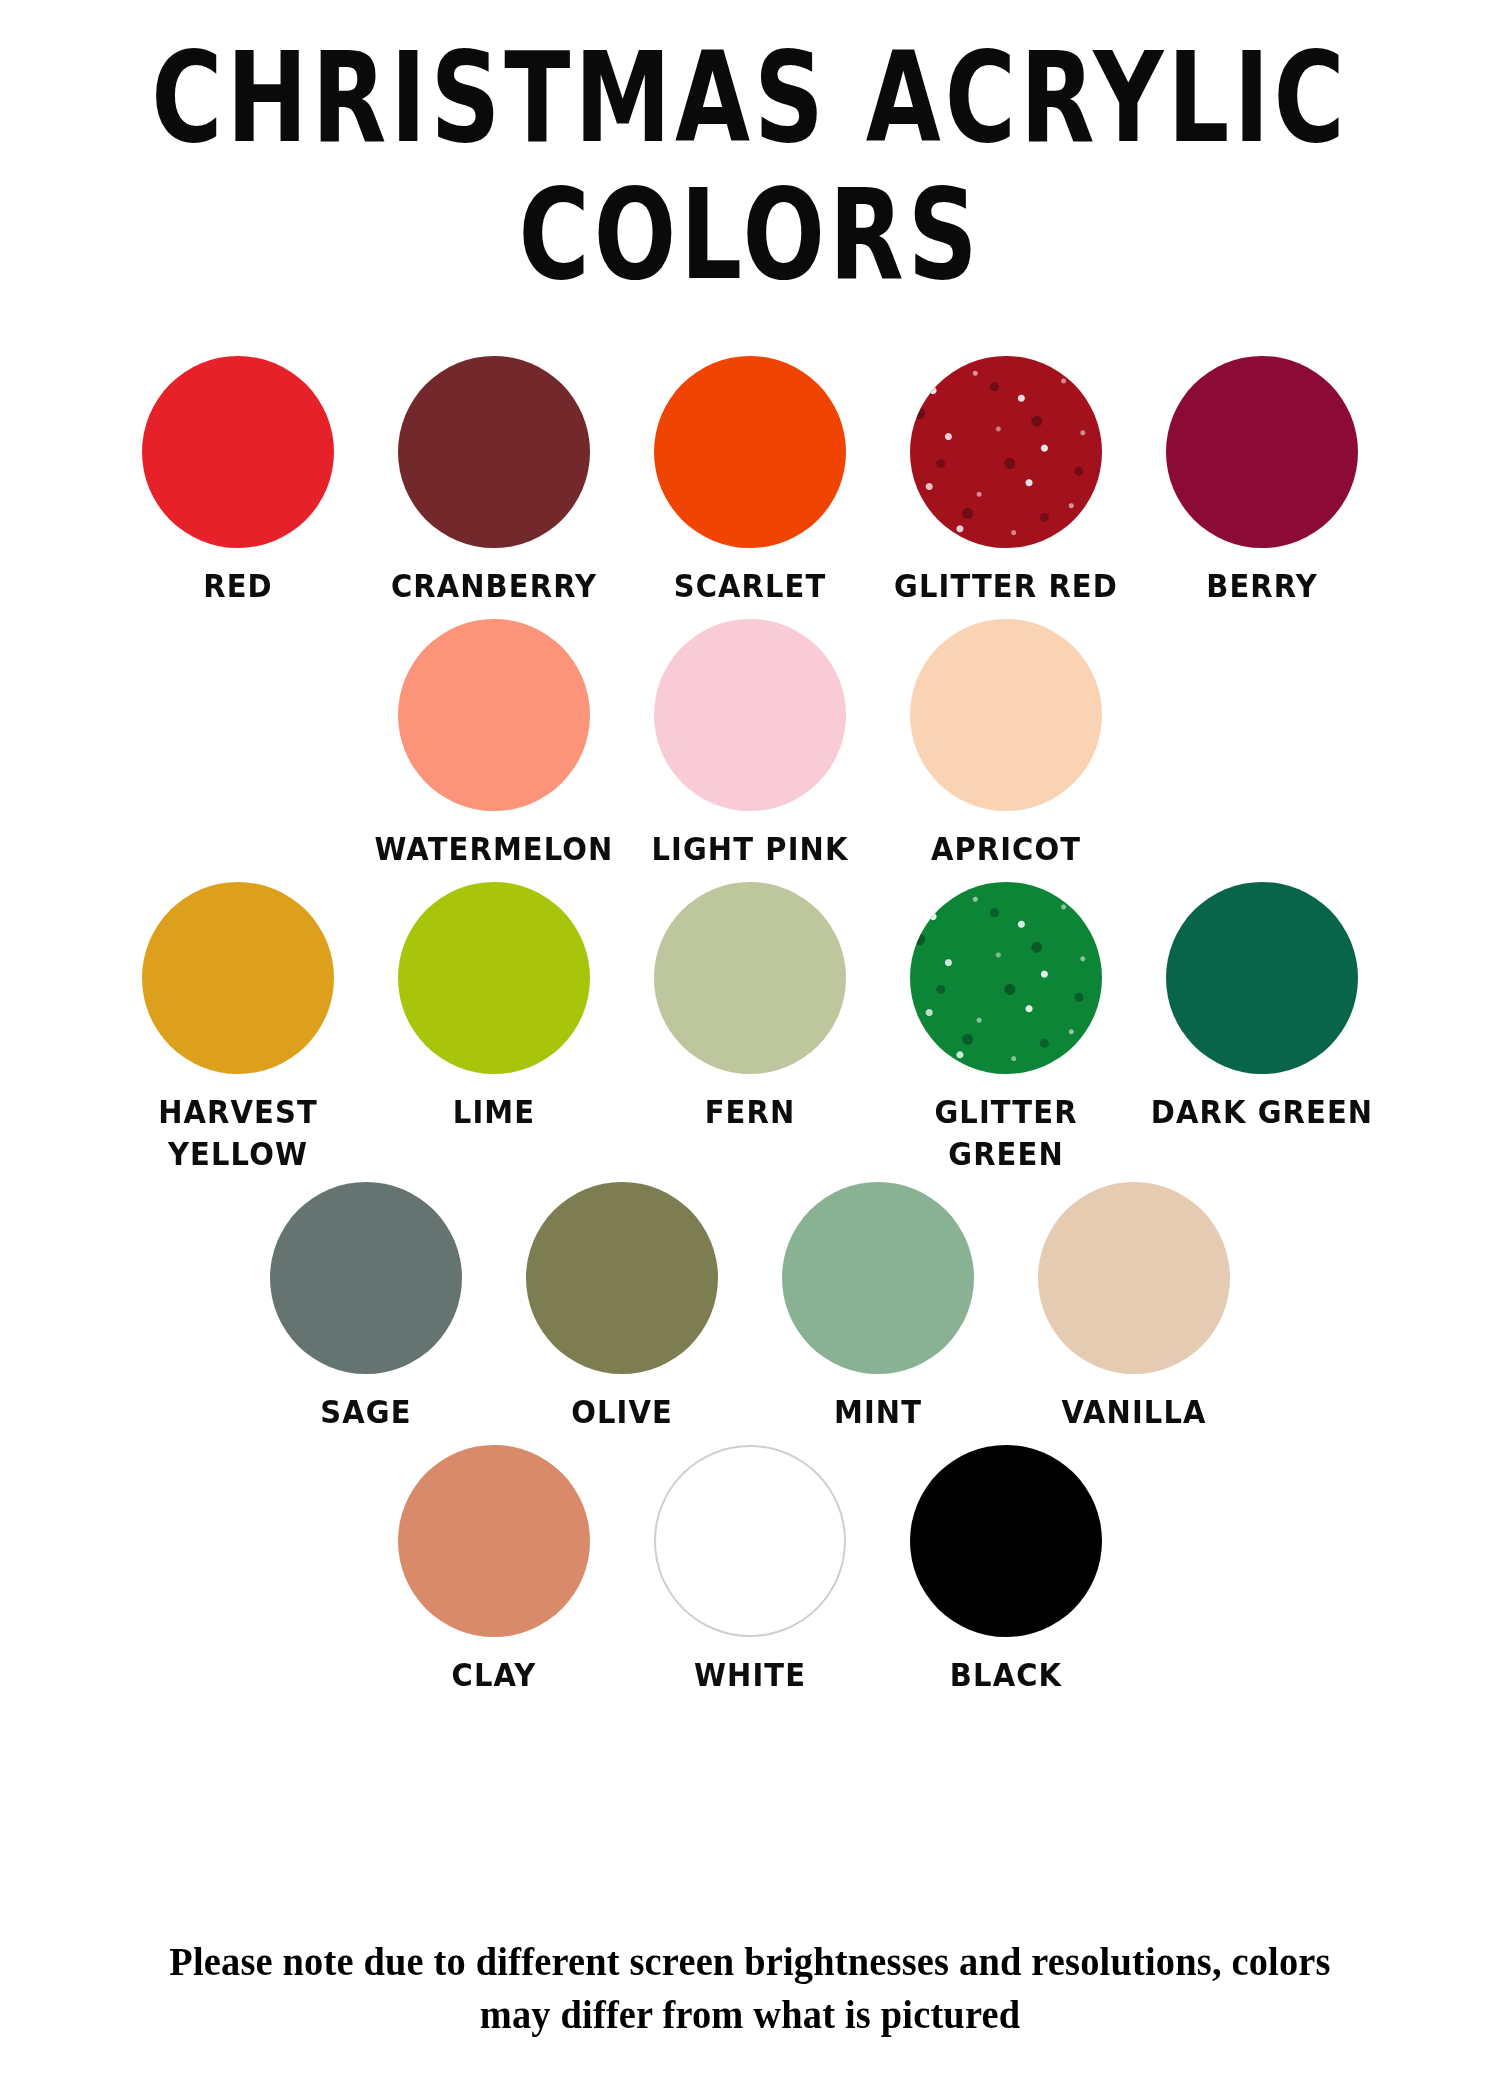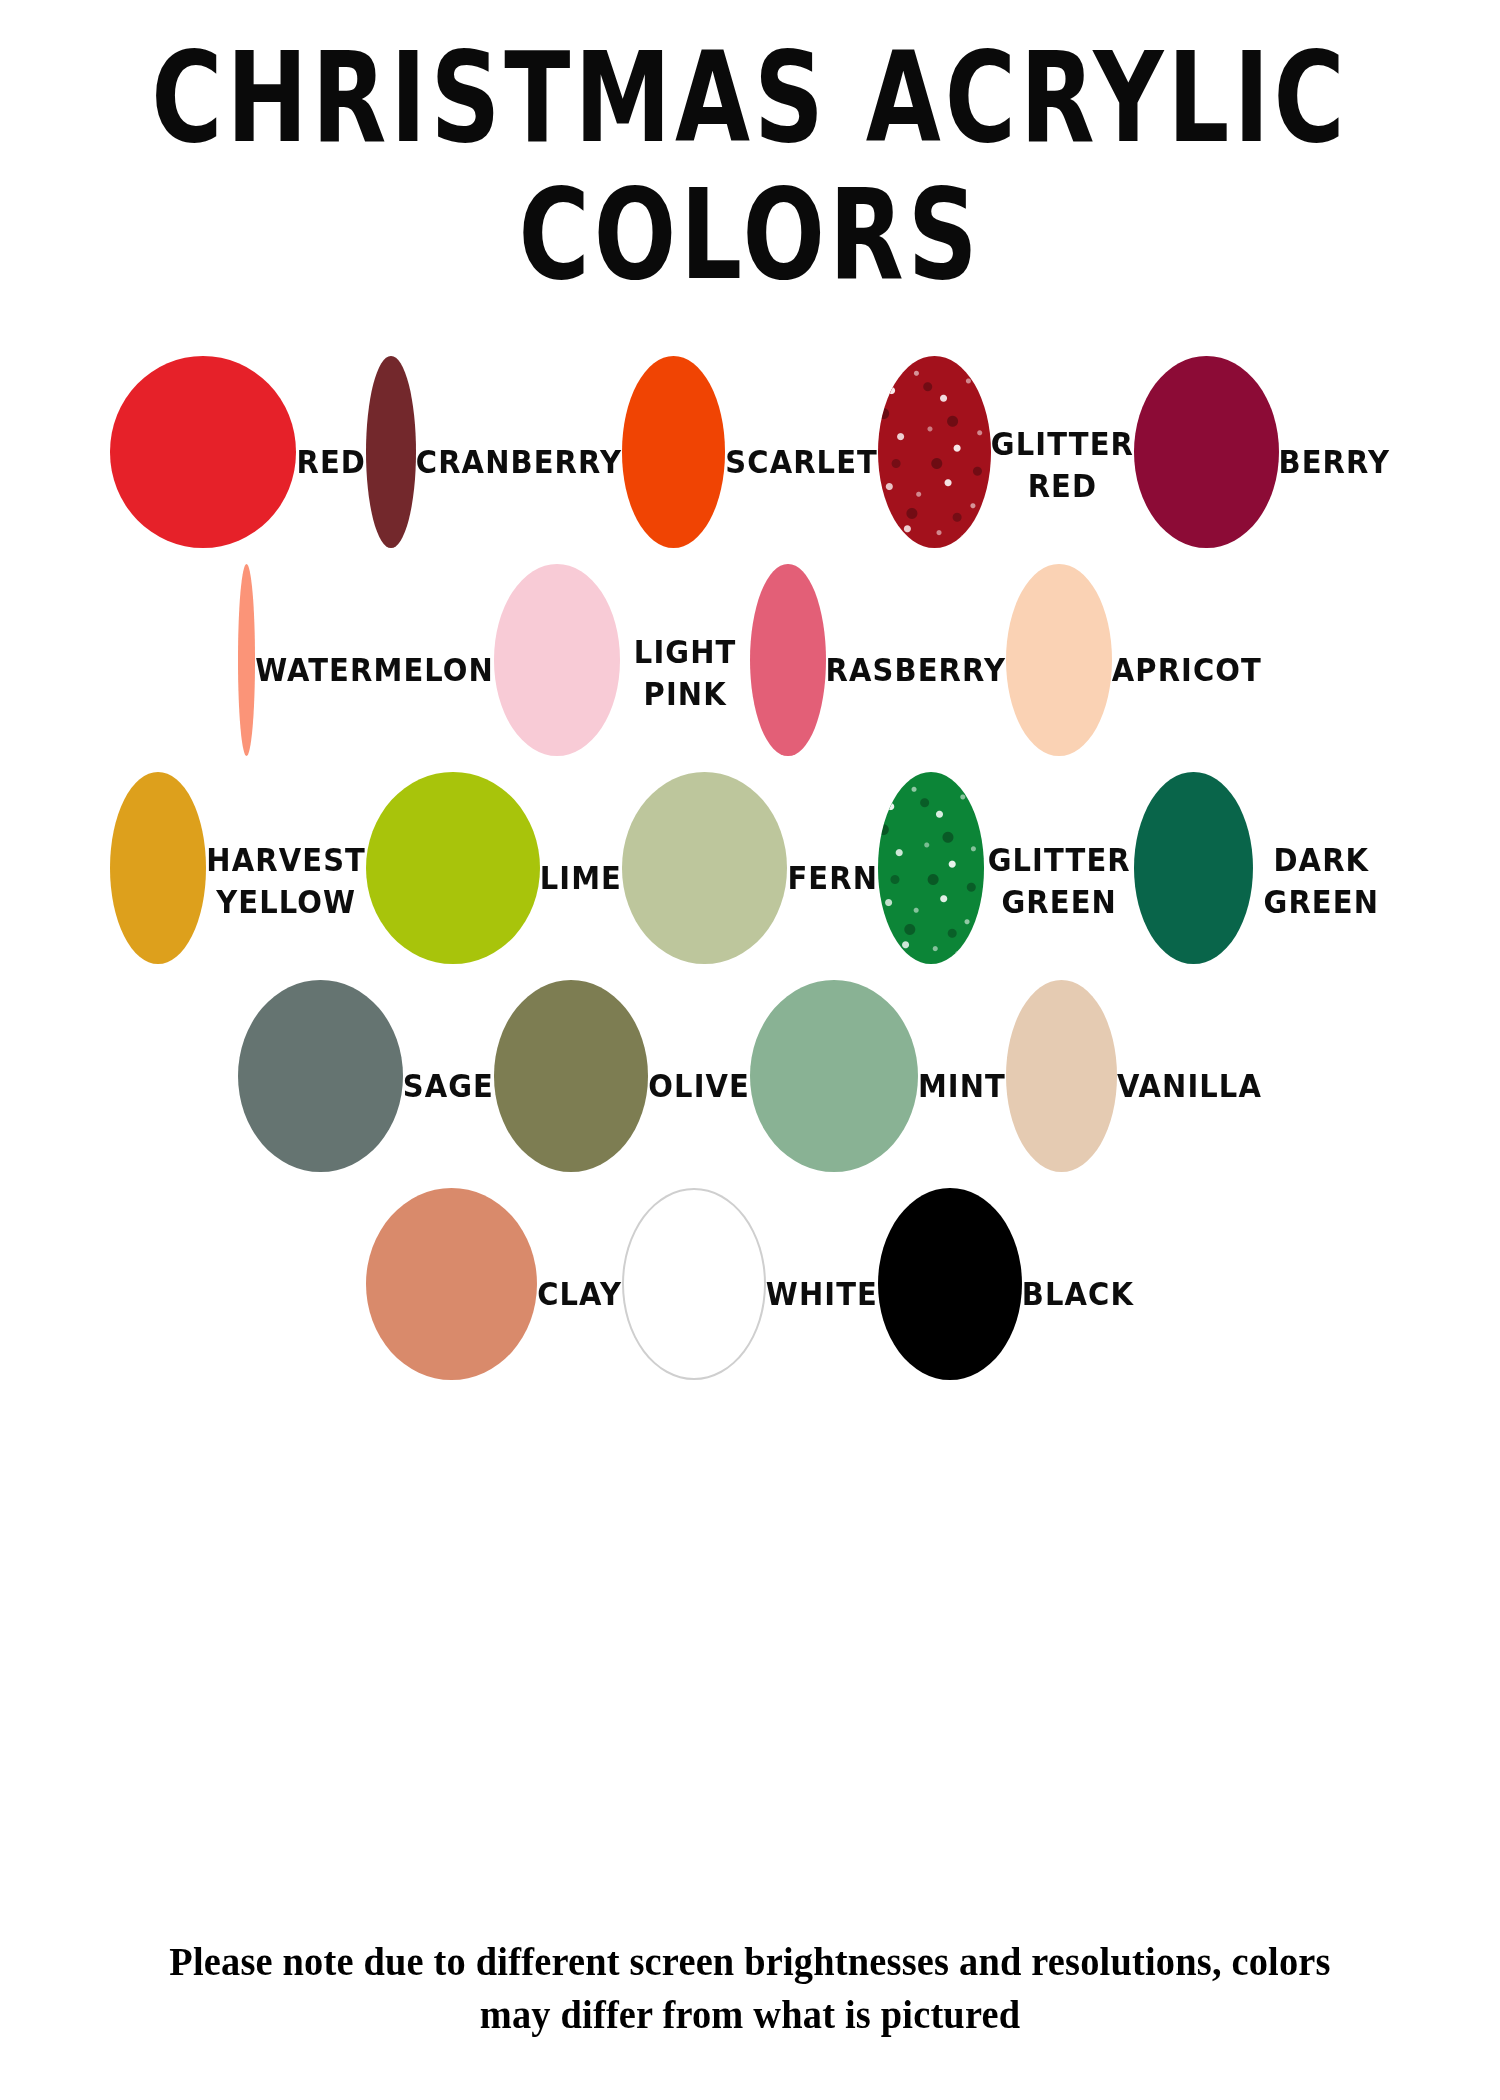--- a/index.html
+++ b/index.html
@@ -58,21 +58,21 @@
   }
   .row {
     display: flex;
     justify-content: center;
     align-items: flex-start;
     margin-bottom: 16px;
   }
   .cell {
     width: 256px;
     display: flex;
-    flex-direction: row;
+    flex-direction: column;
     align-items: center;
   }
 
   .swatch {
     width: 192px;
     height: 192px;
     border-radius: 50%;
     position: relative;
     overflow: hidden;
   }
@@ -191,24 +191,20 @@
       <div class="row">
         <div class="cell">
           <div class="swatch" style="background: rgb(251, 148, 120);"></div>
           <div class="label">WATERMELON</div>
         </div>
         <div class="cell">
           <div class="swatch" style="background: rgb(248, 203, 214);"></div>
           <div class="label">LIGHT PINK</div>
         </div>
         <div class="cell">
-          <div class="swatch" style="background: rgb(227, 95, 119);"></div>
-          <div class="label">RASBERRY</div>
-        </div>
-        <div class="cell">
           <div class="swatch" style="background: rgb(250, 210, 180);"></div>
           <div class="label">APRICOT</div>
         </div>
       </div>
       <div class="row">
         <div class="cell">
           <div class="swatch" style="background: rgb(221, 160, 28);"></div>
           <div class="label">HARVEST
 YELLOW</div>
         </div>

